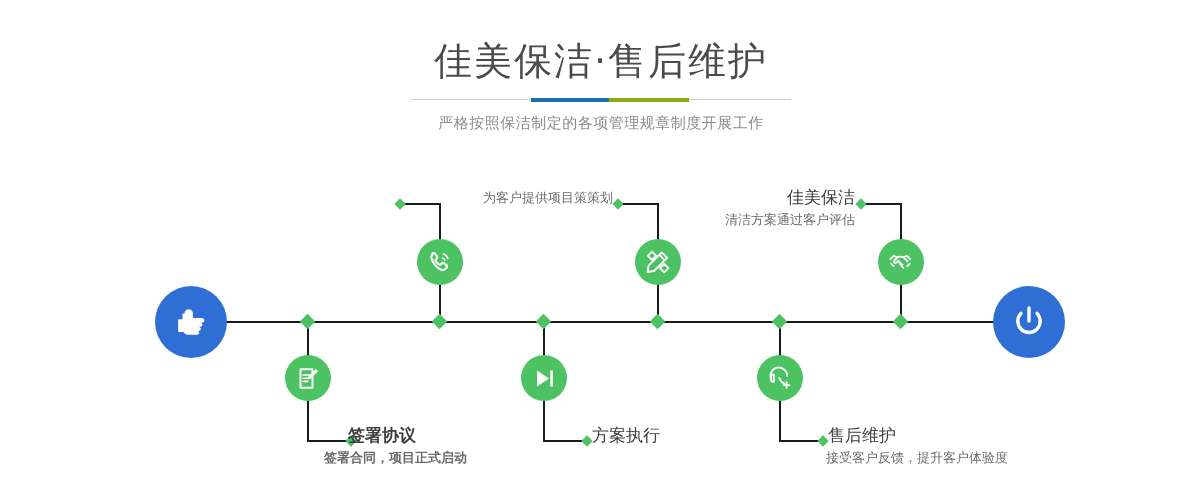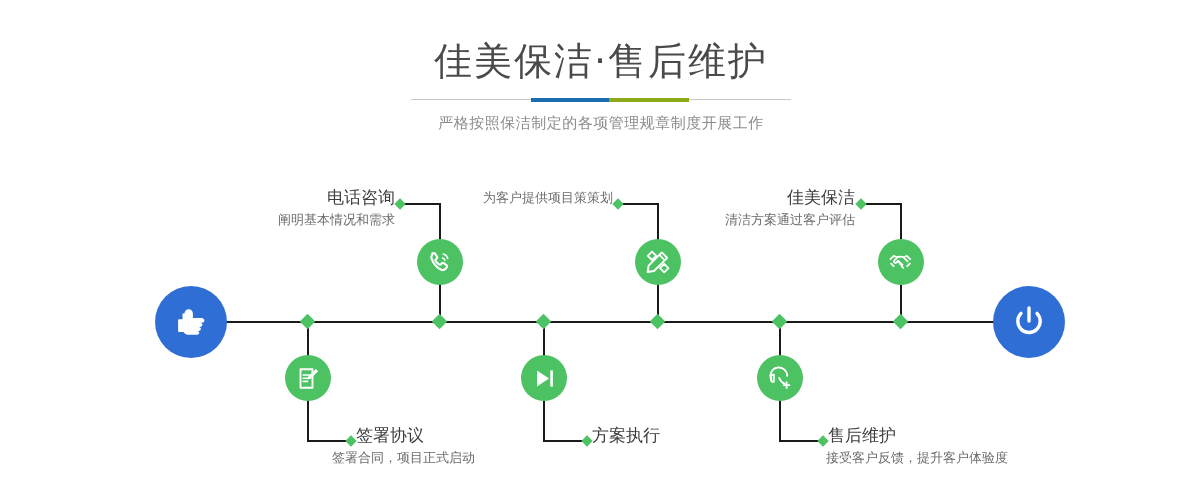--- a/index.html
+++ b/index.html
@@ -230,41 +230,37 @@
         <svg width="26" height="26" viewBox="0 0 26 26">
           <path fill="none" stroke="#ffffff" stroke-width="2.1" stroke-linecap="round" stroke-linejoin="round" d="M5.3 4.6c0.9-0.9 2.0-0.8 2.7 0.1l1.9 2.6c0.5 0.7 0.4 1.5-0.2 2.1l-1.0 1.0
                    c-0.3 0.3-0.4 0.8-0.2 1.2 0.8 1.7 2.3 3.2 4.0 4.0 0.4 0.2 0.9 0.1 1.2-0.2l1.0-1.0
                    c0.6-0.6 1.4-0.7 2.1-0.2l2.6 1.9c0.9 0.7 1.0 1.8 0.1 2.7l-1.2 1.2
                    c-1.0 1.0-2.6 1.3-4.0 0.7C10.5 19.0 6.6 15.1 4.7 9.8c-0.6-1.4-0.3-3.0 0.7-4.0z"></path>
           <path fill="none" stroke="#ffffff" stroke-width="1.7" stroke-linecap="round" d="M16.3 5.0a6.0 6.0 0 0 1 4.4 4.4"></path>
           <path fill="none" stroke="#ffffff" stroke-width="1.7" stroke-linecap="round" d="M15.7 9.0a2.9 2.9 0 0 1 2.1 2.1"></path>
         </svg>
       </span>
     </div>
-    <div class="label-block align-right" style="left:150px; top:186px; width:245px;">
-      <div class="label-title">电话咨询</div>
-      <div class="label-desc">阐明基本情况和需求</div>
-    </div>
 
     <div class="diamond" style="left:302px; top:316px;"></div>
     <div class="stem" style="left:307px; top:321px; height:120px;"></div>
     <div class="leader" style="left:307px; top:440px; width:44px;"></div>
     <div class="leader-dot" style="left:347px; top:437px;"></div>
     <div class="step-node" style="left:285px; top:355px;">
       <span>
         <svg width="25" height="25" viewBox="0 0 25 25">
           <path fill="none" stroke="#ffffff" stroke-width="1.9" stroke-linejoin="round" d="M4.5 3.2h12.0v18.6H4.5z"></path>
           <line x1="7.2" y1="9.0" x2="13.8" y2="9.0" stroke="#ffffff" stroke-width="1.6" stroke-linecap="round"></line>
           <line x1="7.2" y1="12.2" x2="13.8" y2="12.2" stroke="#ffffff" stroke-width="1.6" stroke-linecap="round"></line>
           <line x1="7.2" y1="15.4" x2="11.5" y2="15.4" stroke="#ffffff" stroke-width="1.6" stroke-linecap="round"></line>
           <path fill="#ffffff" d="M19.9 3.0l2.2 2.2-7.6 7.6-2.8 0.6 0.6-2.8z"></path>
         </svg>
       </span>
     </div>
-    <div class="label-block align-left" style="left:356px; top:424px; width:260px;">
+    <div class="label-block align-left" style="left:348px; top:424px; width:260px;font-weight:bold;">
       <div class="label-title">签署协议</div>
       <div class="label-desc" style="margin-left:-24px;">签署合同，项目正式启动</div>
     </div>
 
     <div class="diamond" style="left:652px; top:316px;"></div>
     <div class="stem" style="left:657px; top:203px; height:118px;"></div>
     <div class="leader" style="left:617px; top:203px; width:41px;"></div>
     <div class="leader-dot" style="left:614px; top:200px;"></div>
     <div class="step-node" style="left:635px; top:239px;">
       <span>

